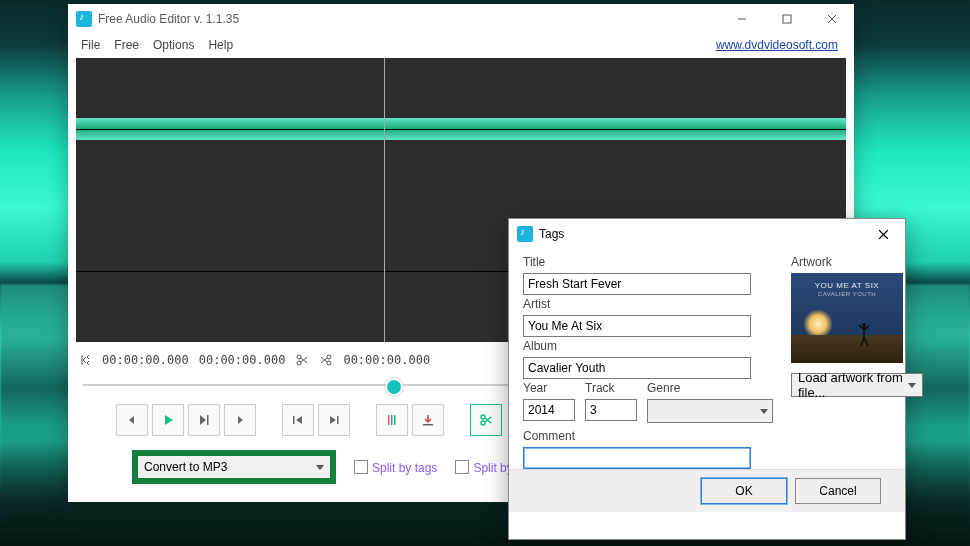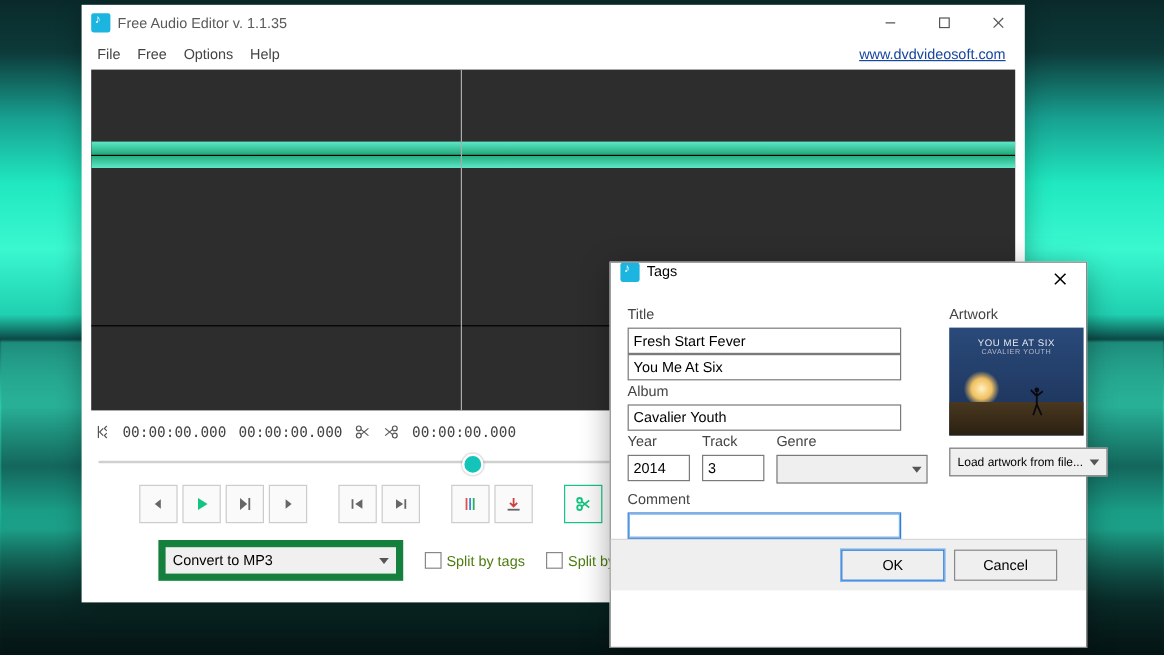--- a/index.html
+++ b/index.html
@@ -39,42 +39,42 @@
 .tool-btn{width:30px;height:30px;border:1px solid #ccc;background:#fafafa;display:flex;align-items:center;justify-content:center;color:#666}
 .tool-btn.play{color:#14c480}
 .tool-btn.scissors{border-color:#14c480;color:#14c480}
 .tool-btn svg{width:14px;height:14px}
 .toolbar-gap{width:10px}
 
 .convert-row{margin:14px 8px 0;display:flex;align-items:center;gap:18px}
 .convert-select{width:180px;height:22px;border:6px solid #15803d;background:#f0f0f0;display:flex;align-items:center;padding:0 6px;margin-left:56px}
 .convert-select .caret{margin-left:auto}
 .checkbox{width:12px;height:12px;border:1px solid #888;display:inline-block;margin-right:4px;vertical-align:-2px}
-.split-label{color:#4d7c0f}
+.split-label{color:#8b5cf6}
 
 .dialog{position:absolute;left:508px;top:218px;width:396px;height:320px;background:#fff;border:1px solid #888;box-shadow:0 6px 24px rgba(0,0,0,.35)}
-.dlg-title{height:30px;display:flex;align-items:flex-start;padding:0 8px}
+.dlg-title{height:30px;display:flex;align-items:center;padding:0 8px}
 .dlg-close{margin-left:auto;width:28px;height:26px;display:flex;align-items:center;justify-content:center}
 .dlg-body{padding:4px 14px 0 14px;display:flex;gap:18px}
 .dlg-left{flex:1}
 .dlg-right{width:118px}
 .field-label{color:#444;margin:2px 0 4px}
 .text-input{width:218px;height:20px;border:1px solid #7a7a7a;padding:0 4px;font-size:12px;font-family:inherit;background:#fff}
 .text-input.focus{border:1px solid #2e7cd6;box-shadow:0 0 0 1px #7fb6ee inset}
 .row{display:flex;gap:10px;margin-top:0}
 .col{display:flex;flex-direction:column}
 .mini{width:42px}
 .genre-sel{width:116px;height:22px;border:1px solid #7a7a7a;background:#efefef;display:flex;align-items:center;padding:0 4px}
 .artwork-box{width:112px;height:90px;background:linear-gradient(180deg,#2a4a7a 0%,#1a3055 100%);position:relative;overflow:hidden;margin-top:2px}
 .art-title{position:absolute;top:8px;width:100%;text-align:center;color:#e8e8f0;font-size:8px;letter-spacing:.5px}
 .art-sub{position:absolute;top:18px;width:100%;text-align:center;color:#b8b8c8;font-size:6px;letter-spacing:.5px}
 .art-sun{position:absolute;left:12px;top:36px;width:30px;height:30px;border-radius:50%;background:radial-gradient(circle,#fff0c0 0%,#f0c060 40%,rgba(240,180,80,0) 70%)}
 .art-ground{position:absolute;bottom:0;left:0;right:0;height:28px;background:linear-gradient(180deg,#4a3820 0%,#2a2010 100%)}
 .art-person{position:absolute;right:32px;bottom:16px;width:14px;height:26px}
-.load-art{margin-top:10px;width:118px;height:22px;border:1px solid #7a7a7a;background:#efefef;display:flex;align-items:center;padding:0 6px;font-size:10px}
+.load-art{margin-top:10px;width:118px;height:22px;border:1px solid #7a7a7a;background:#efefef;display:flex;align-items:center;padding:0 6px;font-size:13px}
 .dlg-buttons{height:42px;background:#efefef;border-top:1px solid #d8d8d8;display:flex;align-items:center;justify-content:flex-end;gap:8px;padding:0 24px}
 .dlg-btn{width:84px;height:24px;border:1px solid #888;background:#efefef;display:flex;align-items:center;justify-content:center}
 .dlg-btn.primary{border:1px solid #2e7cd6;box-shadow:0 0 0 1px #7fb6ee}
 .caret{width:0;height:0;border-left:4px solid transparent;border-right:4px solid transparent;border-top:5px solid #555}
 </style>
 </head>
 <body>
 <div class="aurora-reflection"></div>
 
 <div class="main-window">
@@ -540,20 +540,21 @@
           <line x1="1" y1="1" x2="9" y2="9" stroke="#000" stroke-width="1.2"></line>
           <line x1="9" y1="1" x2="1" y2="9" stroke="#000" stroke-width="1.2"></line>
         </svg>
       </div>
   </div>
 
   <div class="dlg-body">
     <div class="dlg-left">
       <div class="field-label">Title</div>
       <input class="text-input" value="Fresh Start Fever" style="">
+      <div class="field-label">Artist</div>
       <input class="text-input" value="You Me At Six" style="">
       <div class="field-label">Album</div>
       <input class="text-input" value="Cavalier Youth" style="">
       <div class="row">
         <div class="col">
           <div class="field-label">Year</div>
           <input class="text-input mini" value="2014" style="">
         </div>
         <div class="col">
           <div class="field-label">Track</div>

